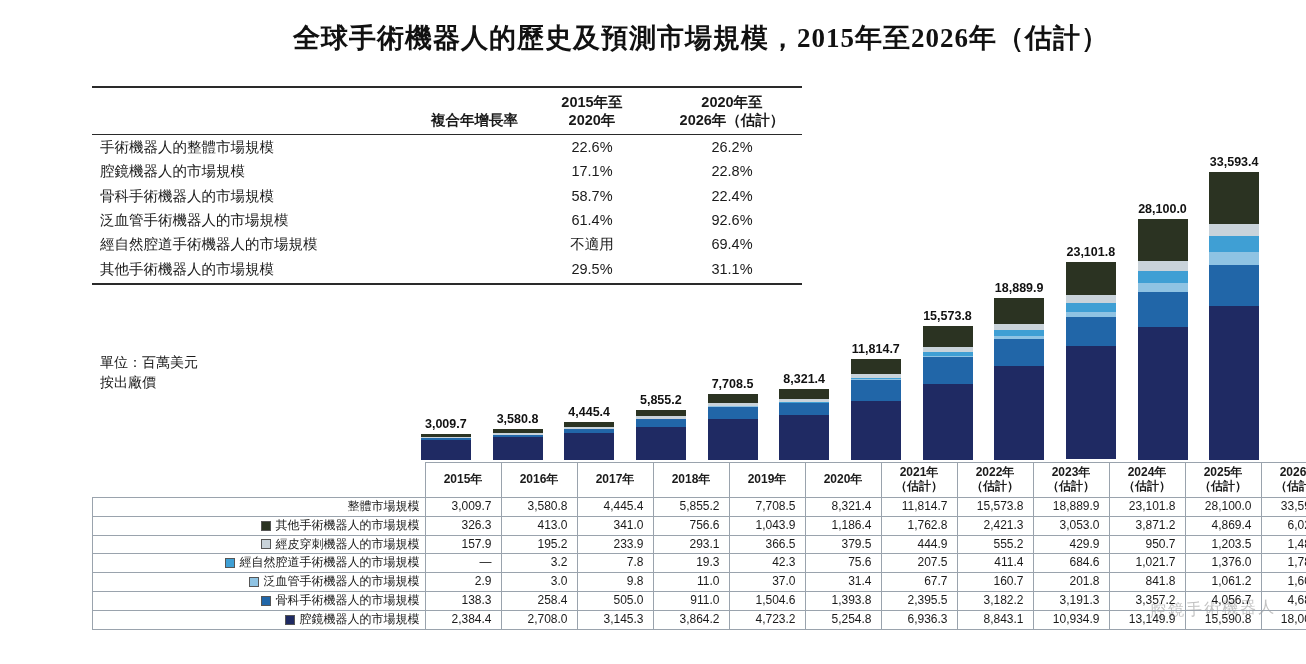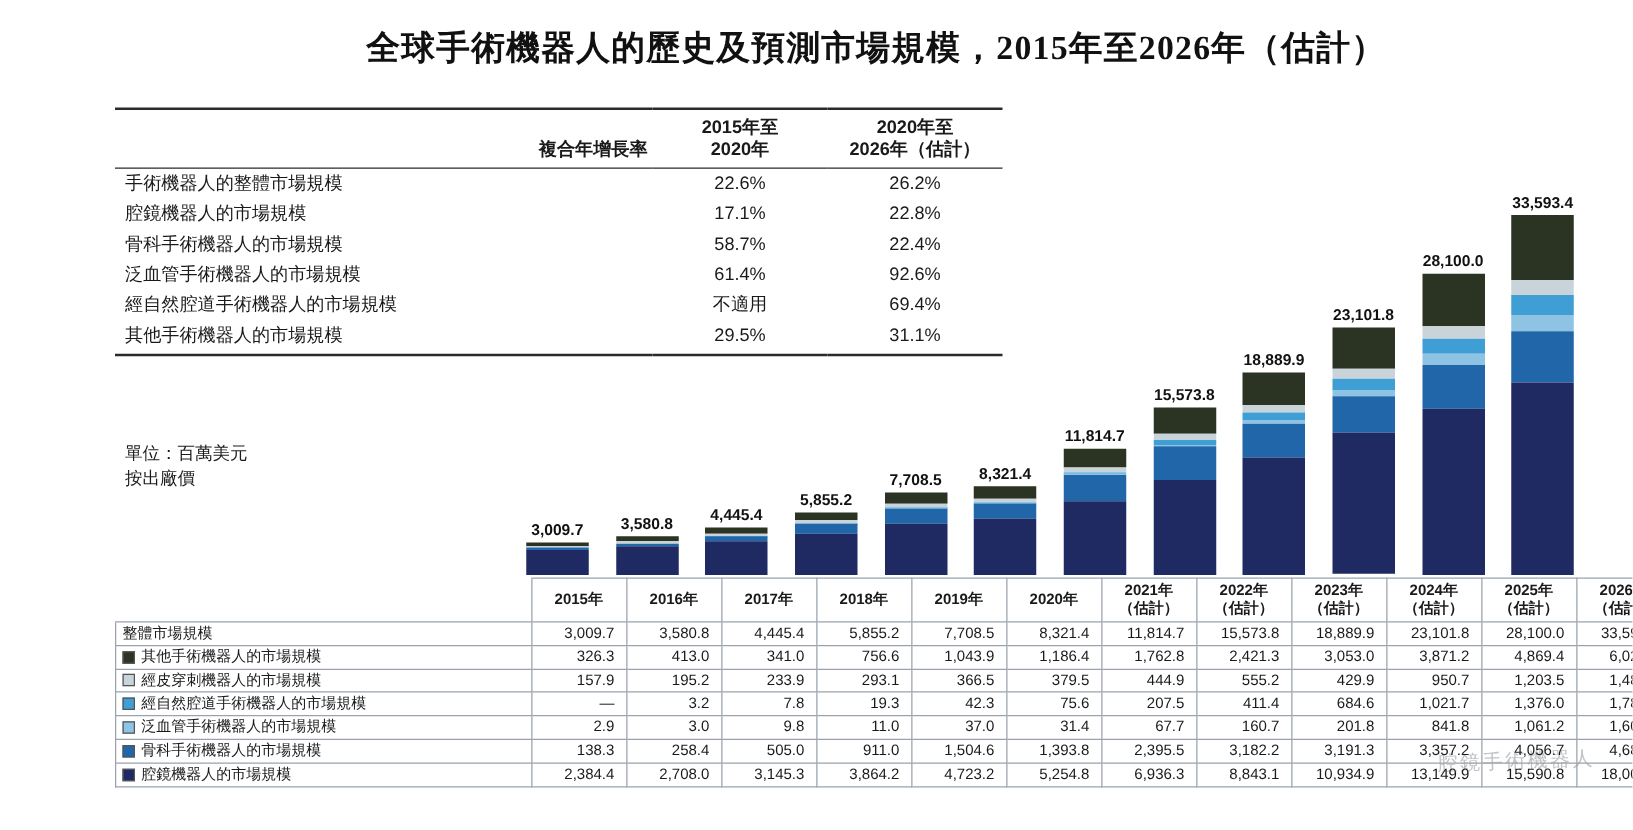--- a/index.html
+++ b/index.html
@@ -134,21 +134,21 @@
     vertical-align: middle;
     width: 65px;
   }
   .dtable .yr-blank {
     border-top: none;
     border-left: none;
     border-bottom: 1px solid #9aa3ad;
     width: 322px;
   }
   .dtable td.rowlabel {
-    text-align: left;
+    text-align: right;
     white-space: nowrap;
   }
   .dtable td.val {
     text-align: right;
     padding-right: 9px;
   }
   .swatch {
     display: inline-block;
     width: 8px;
     height: 8px;

